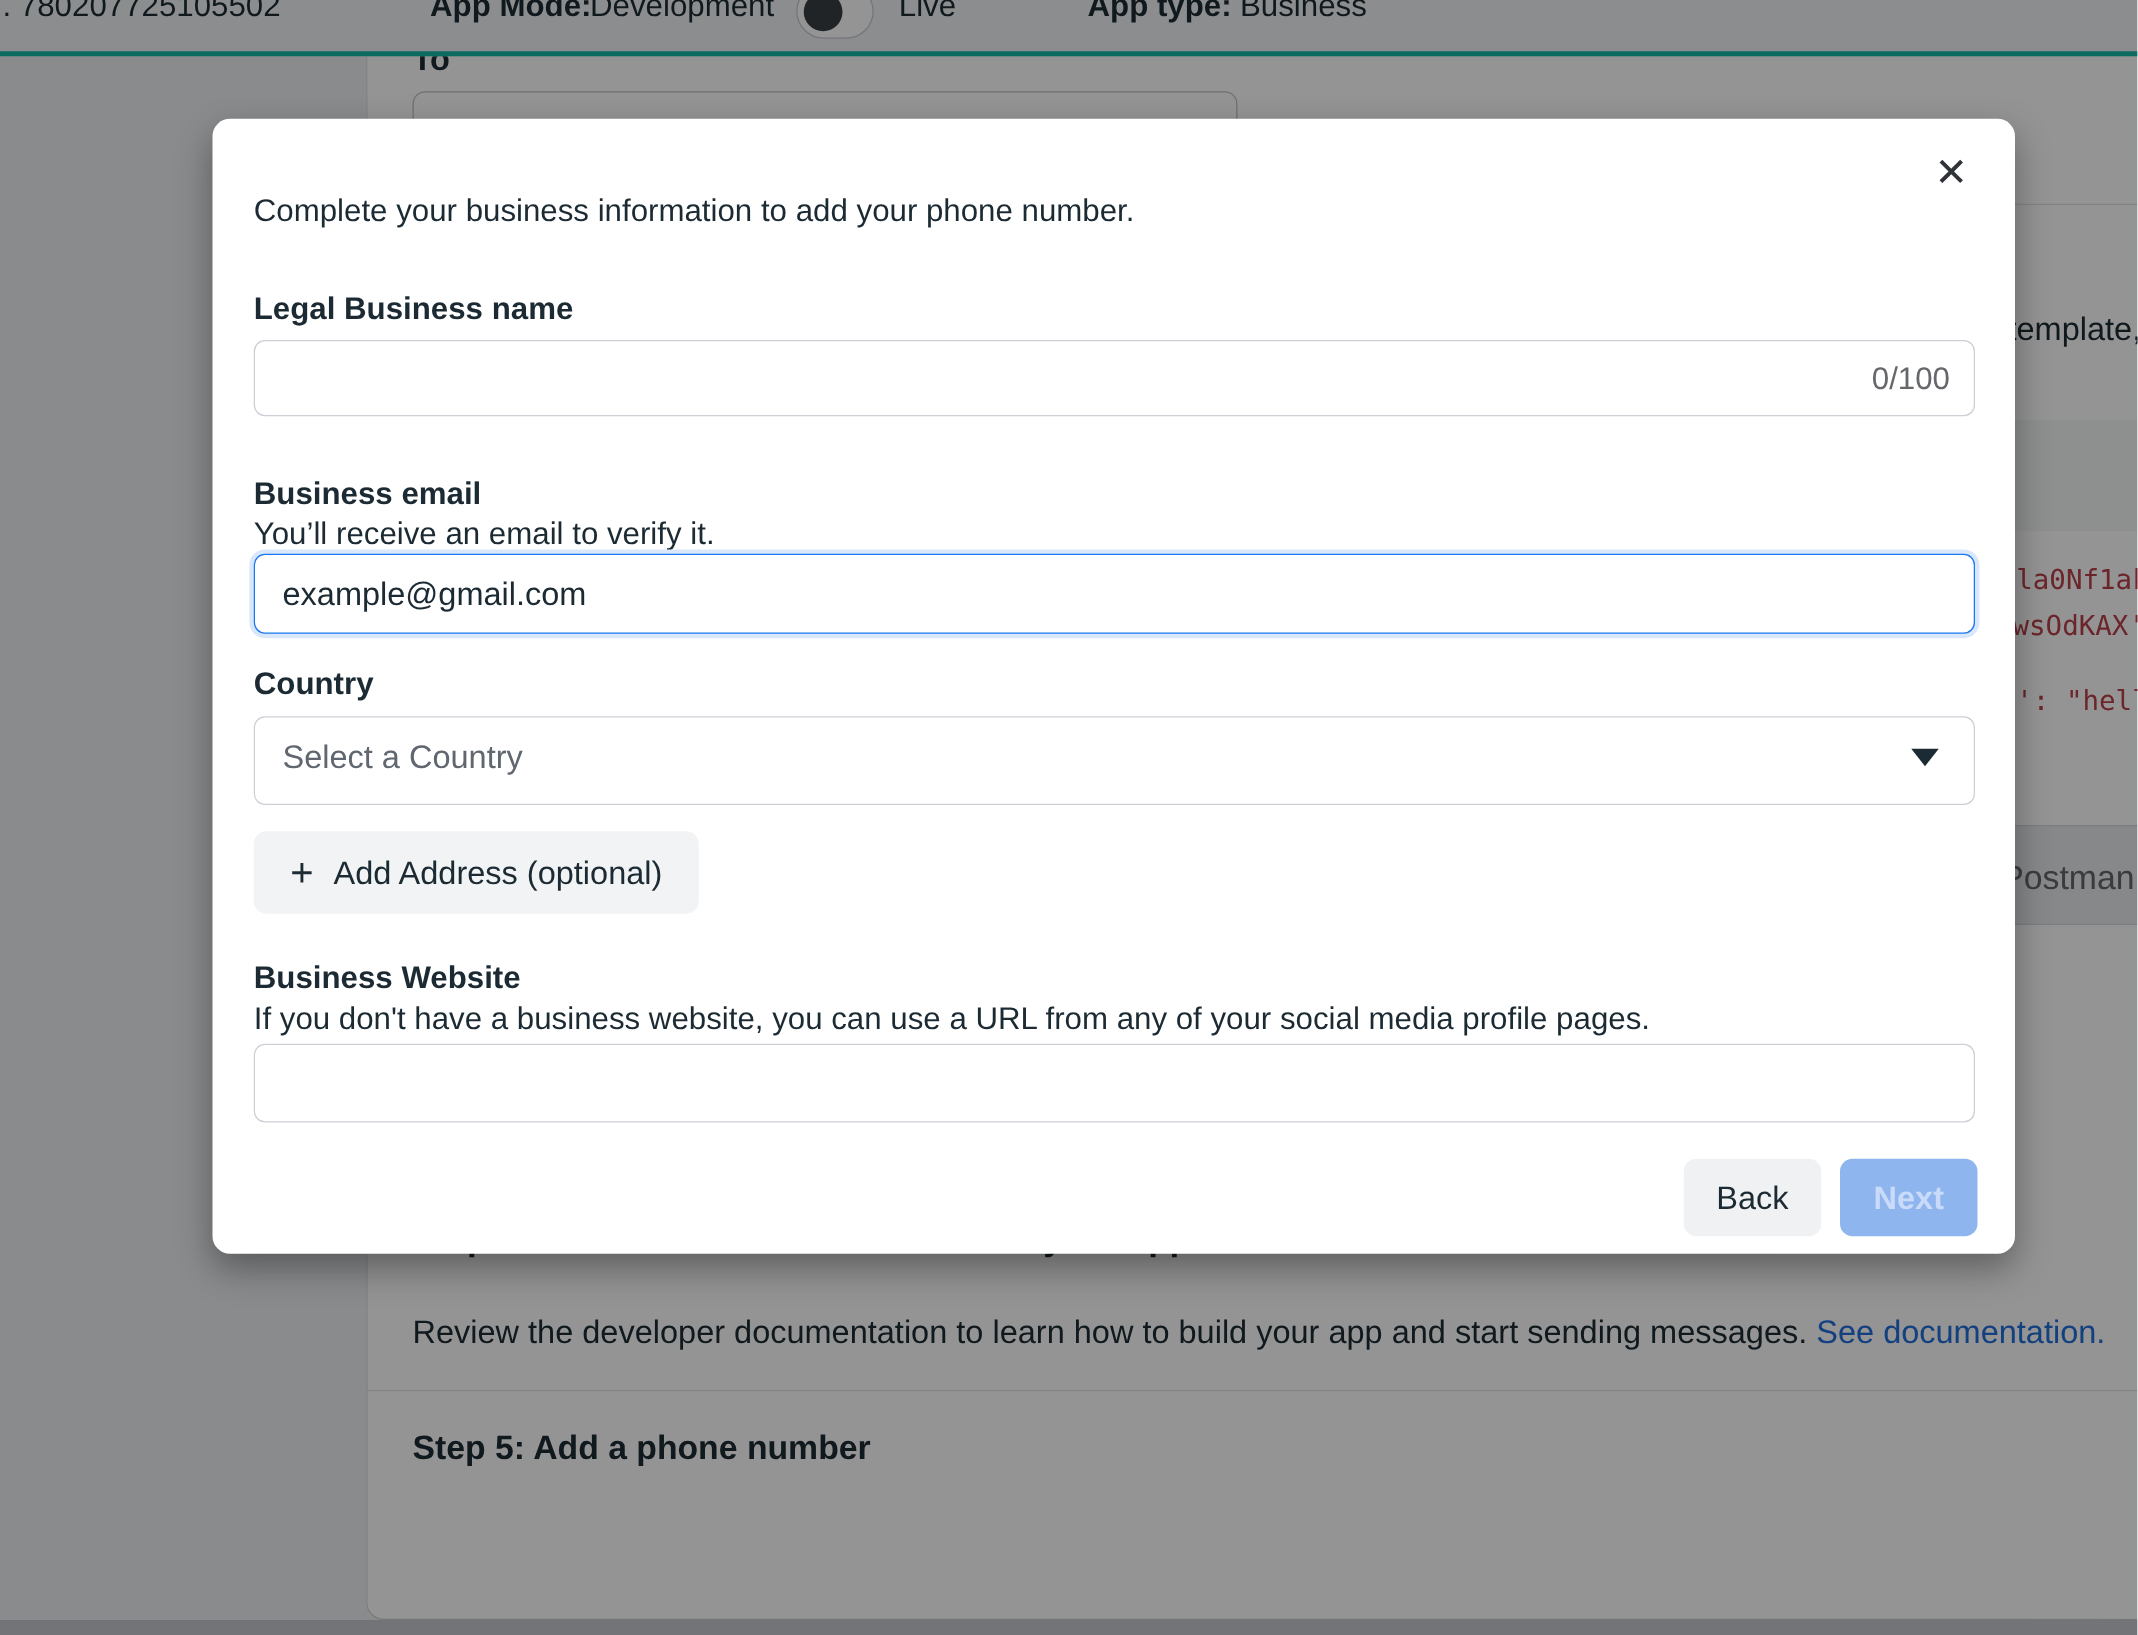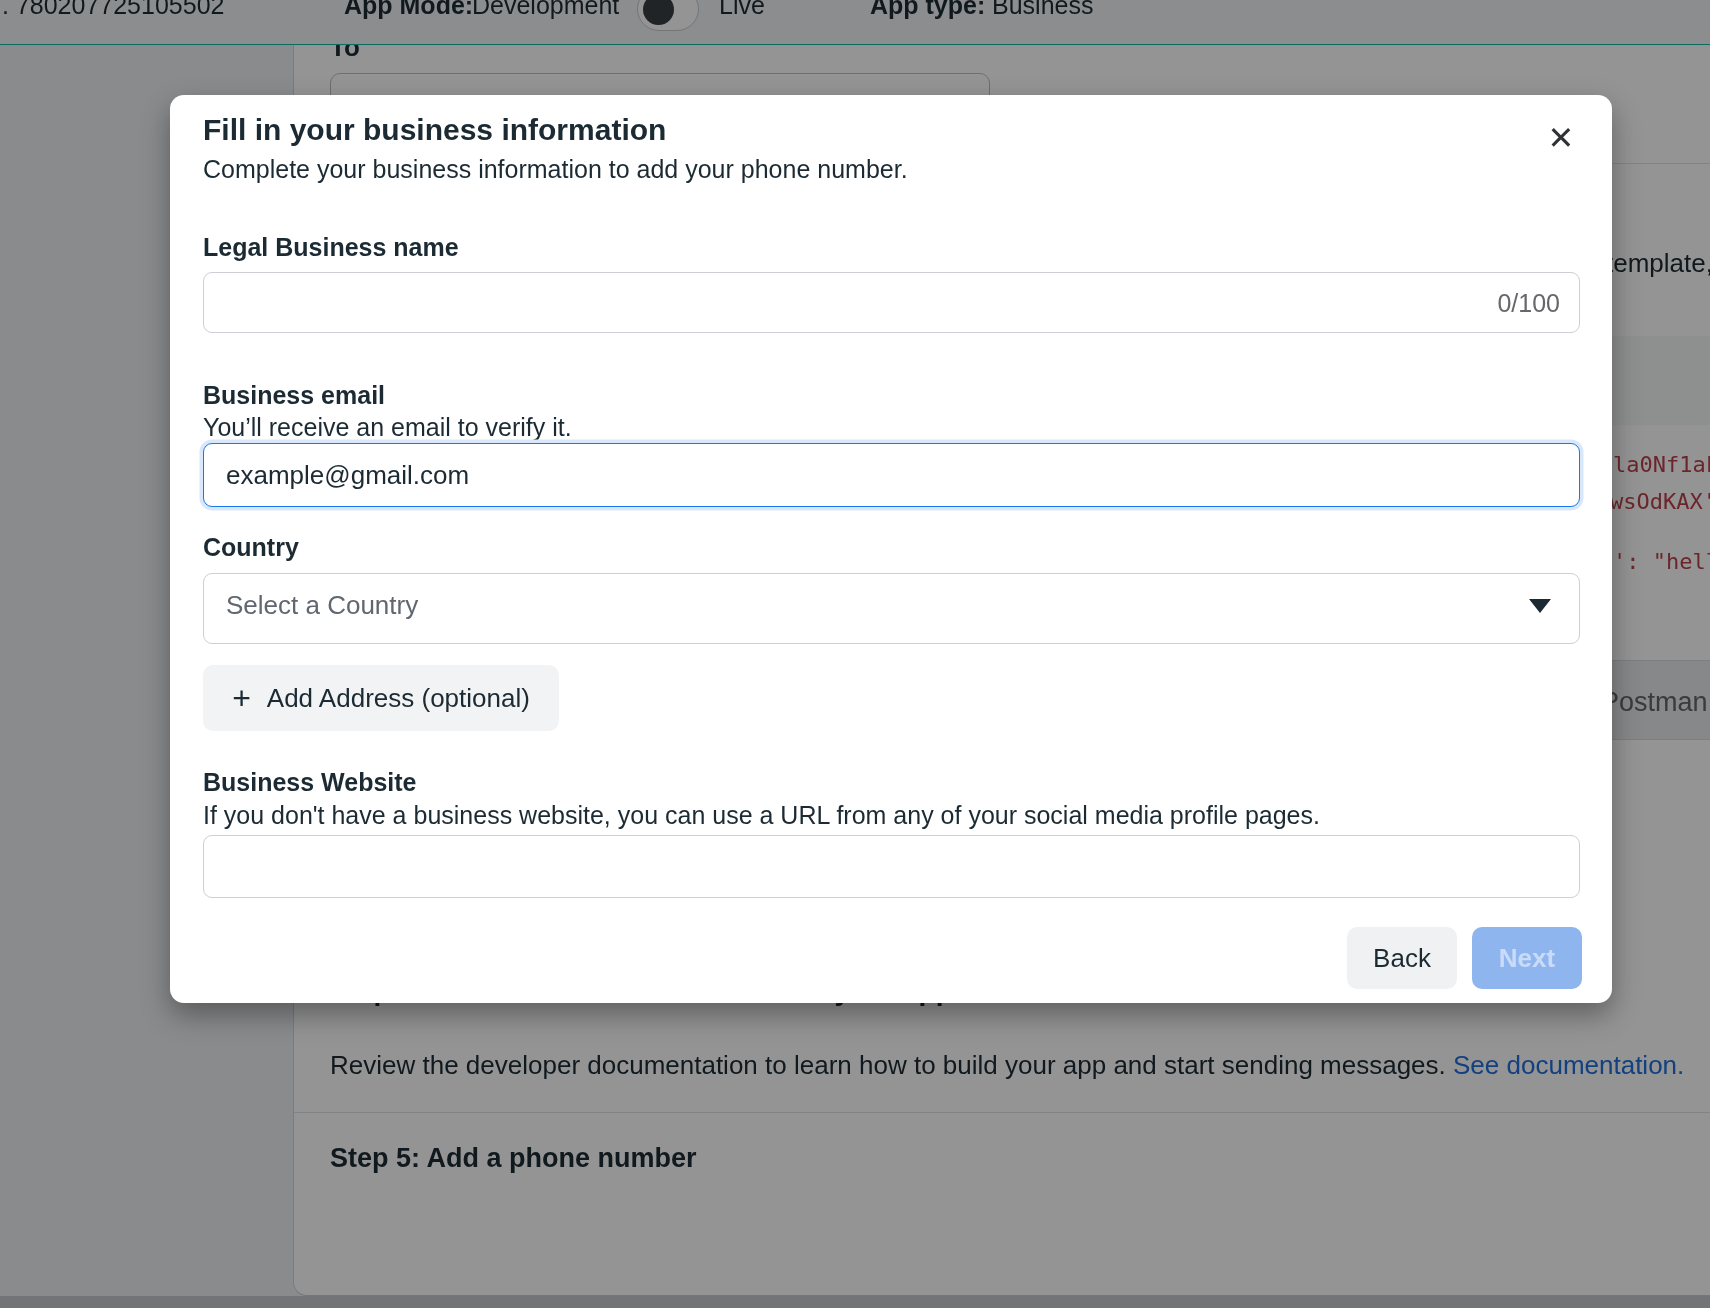--- a/index.html
+++ b/index.html
@@ -2,21 +2,21 @@
 <html><head>
 <meta charset="utf-8">
 <style>
   * { margin:0; padding:0; box-sizing:border-box; }
   html,body { width:1710px; height:1308px; }
   body { font-family:"Liberation Sans", sans-serif; background:#eef0f3; overflow:hidden; }
   #stage { position:relative; width:1710px; height:1308px; overflow:hidden; }
 
   
   .topbar { position:absolute; left:0; top:0; width:1710px; height:45px;
-            background:#f2f3f5; border-bottom:1px solid #14b8a6; z-index:3; overflow:hidden; }
+            background:#f2f3f5; border-bottom:4px solid #14b8a6; z-index:3; overflow:hidden; }
   .topbar span { position:absolute; top:-9px; font-size:25px; color:#1c2b33; white-space:nowrap; }
   .tb-bold { font-weight:700; }
   .toggle-pill { position:absolute; left:637px; top:-13px; width:62px; height:44px;
                  background:#fff; border:1px solid #c6cad0; border-radius:22px; }
   .toggle-knob { position:absolute; left:5px; top:6px; width:31px; height:31px;
                  border-radius:50%; background:#3a3e44; }
 
   .content-card { position:absolute; left:293px; top:45px; width:1417px; height:1251px;
                   background:#ffffff; border-left:1px solid #d4d6da; border-bottom:1px solid #c9cbd0;
                   border-radius:0 0 0 14px; z-index:1; }
@@ -121,21 +121,20 @@
       <div class="toggle-knob"></div>
     </div>
     <span style="left:719px;">Live</span>
     <span class="tb-bold" style="left:870px;">App type:</span>
     <span style="left:992px;">Business</span>
   </div>
 
   <div class="scrim"></div>
 
   <div class="modal">
-    <span class="m-abs m-title">Fill in your business information</span>
     <span class="m-abs m-subtitle">Complete your business information to add your phone number.</span>
     <button class="m-abs m-close">✕</button>
 
     <span class="m-abs m-label label-legal">Legal Business name</span>
     <input class="m-input input-legal" type="text" value="" style="">
     <span class="char-counter">0/100</span>
 
     <span class="m-abs m-label label-email">Business email</span>
     <span class="m-abs m-helper helper-email">You’ll receive an email to verify it.</span>
     <input class="m-input input-email" type="text" value="example@gmail.com" style="">

